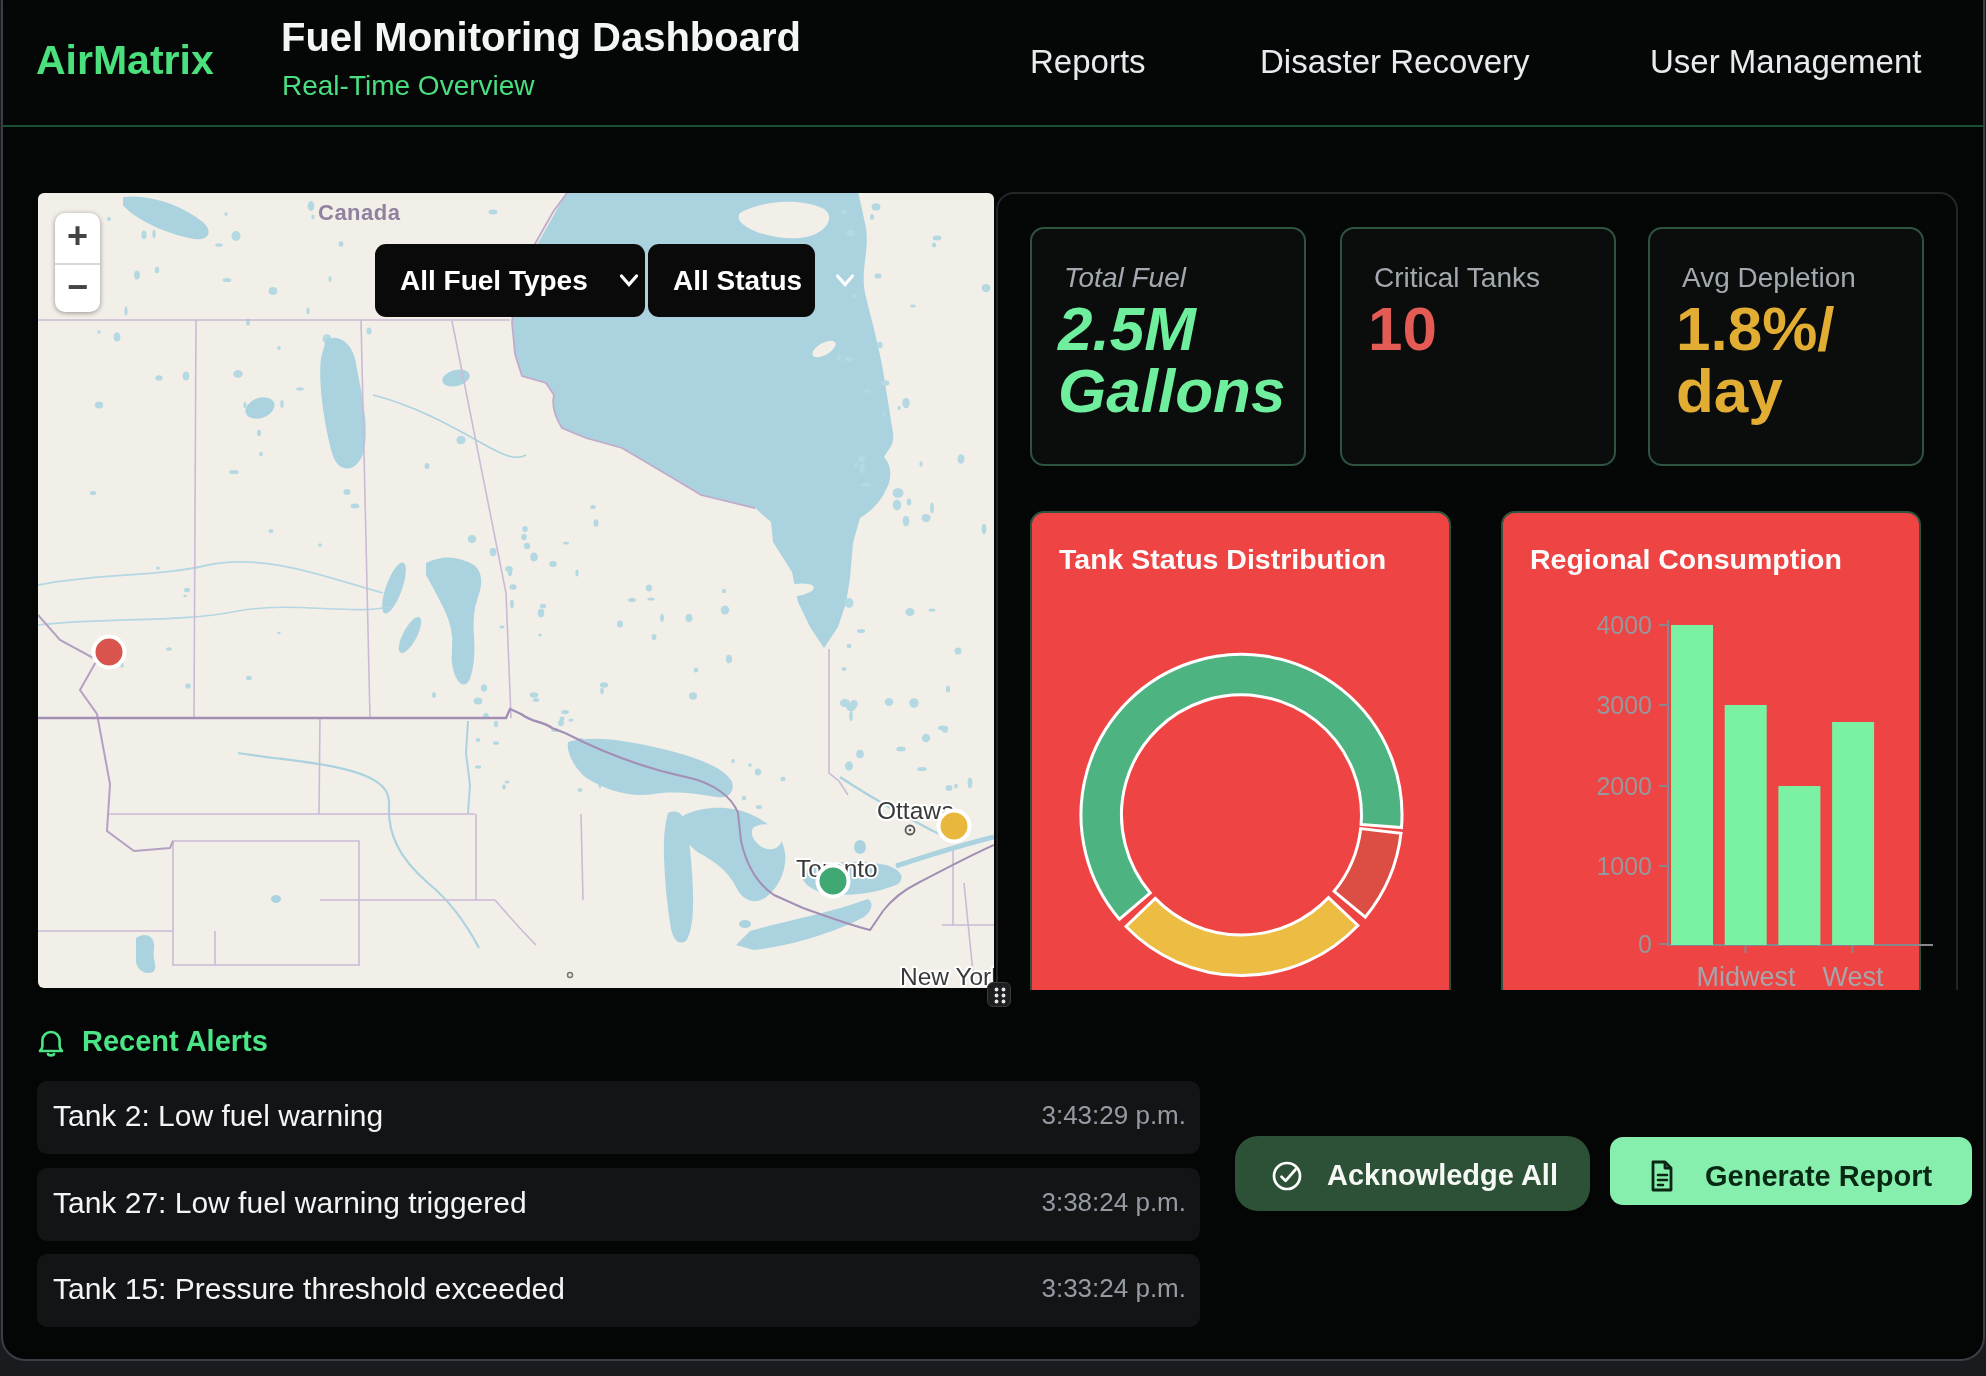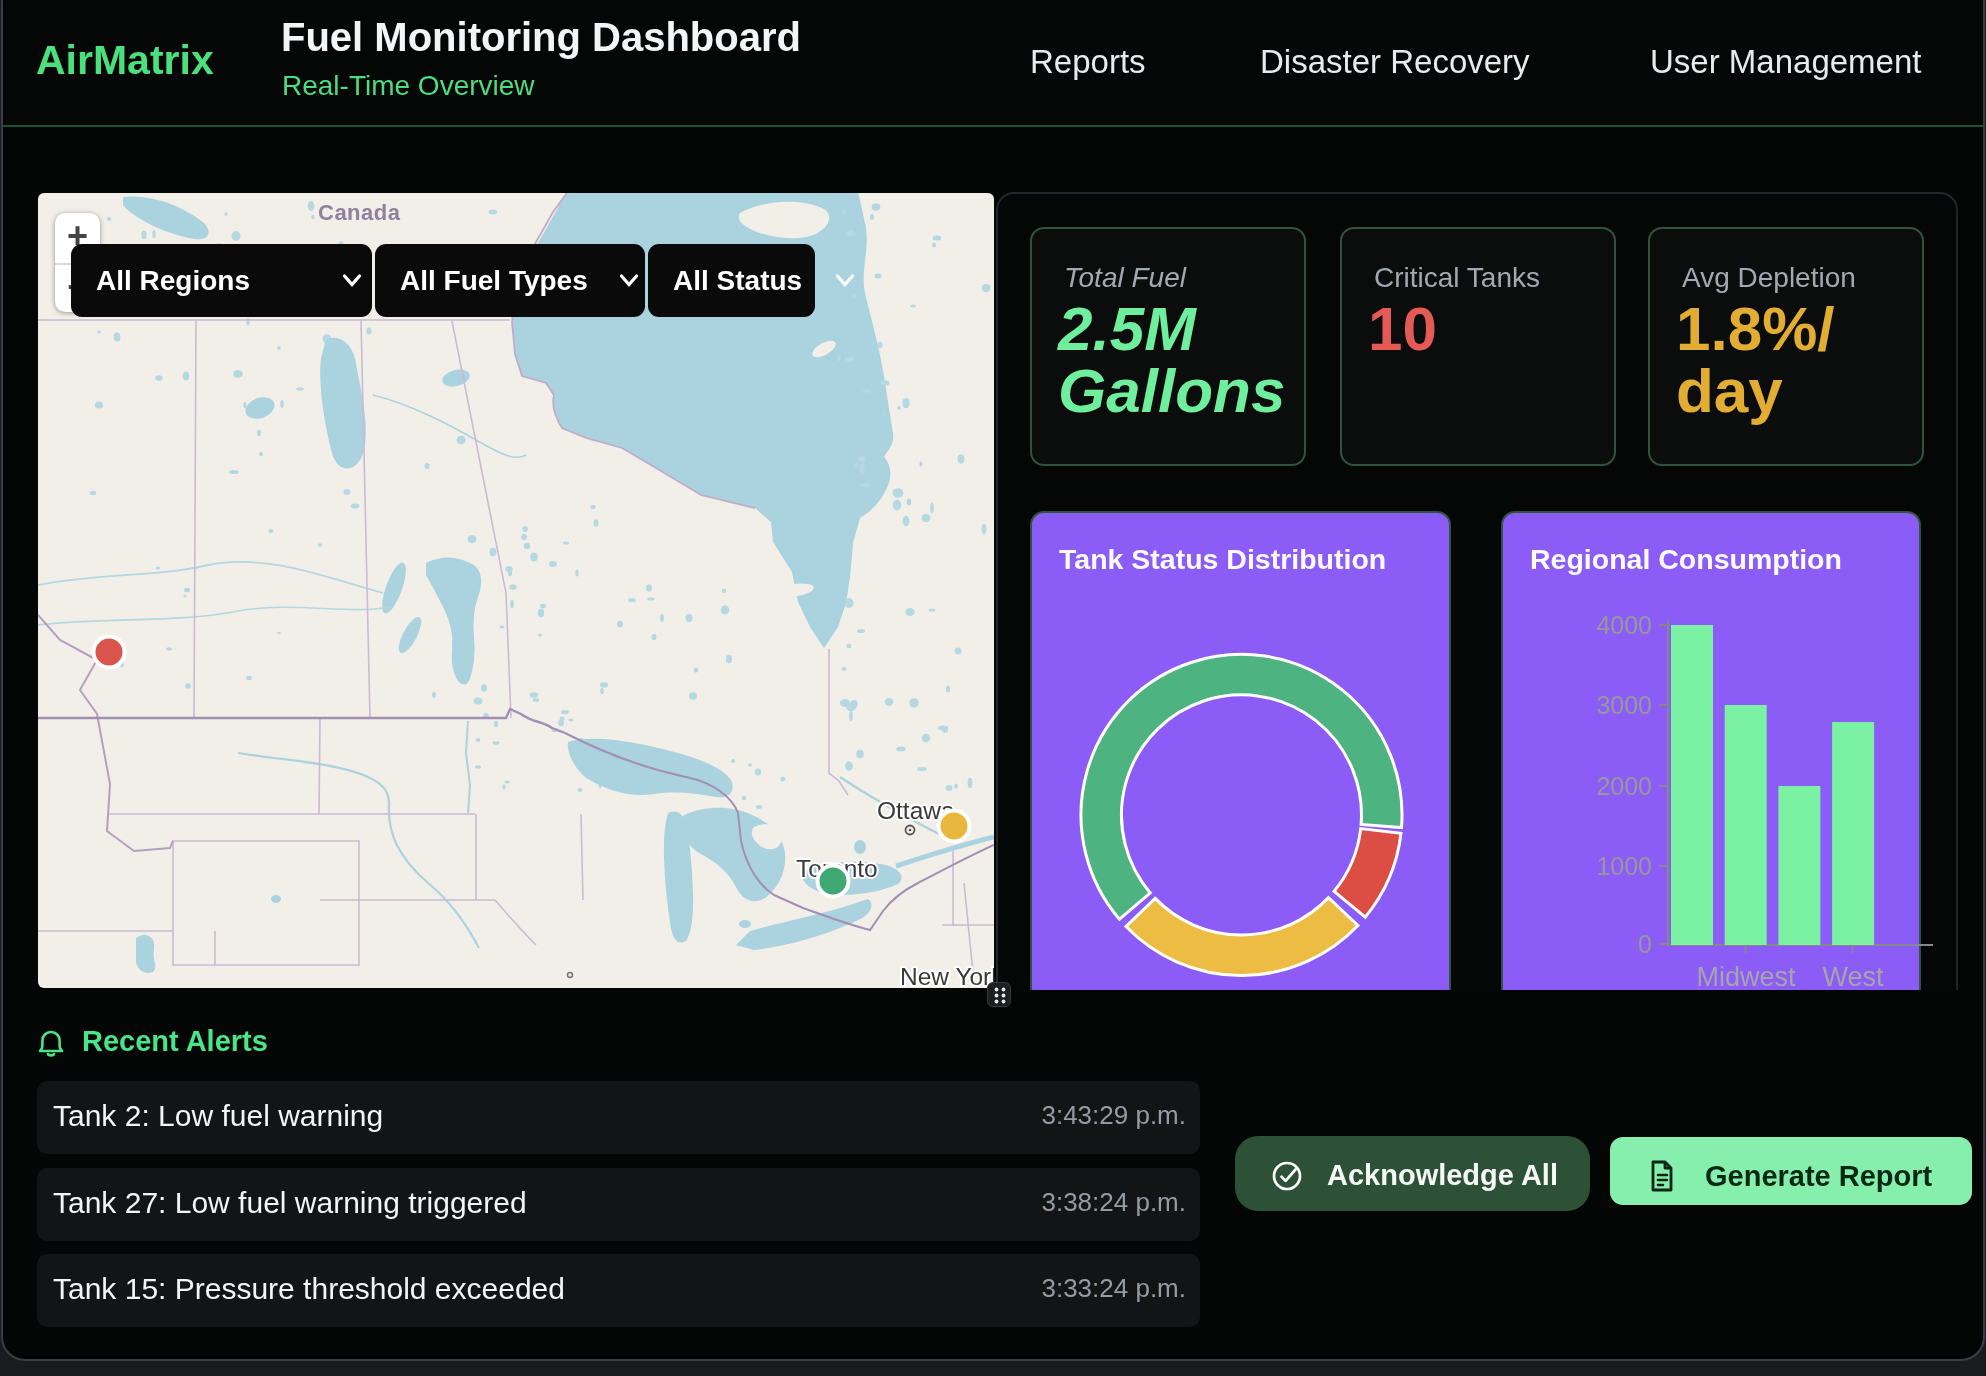--- a/index.html
+++ b/index.html
@@ -22,21 +22,21 @@
   #dd2 { left:372px; width:270px; }
   #dd3 { left:645px; width:167px; }
   #grip { position:absolute; left:984px; top:1010px; width:24px; height:25px; background:#1d1e1f; border-radius:6px; border:1px solid #3a3a3a;}
   
   #rpclip { position:absolute; left:993px; top:220px; width:968px; height:798px; overflow:hidden; }
   #rp { position:absolute; left:0; top:0; width:962px; height:870px; border:2px solid #232629; border-radius:18px; overflow:hidden; background:#050606;}
   .stat { position:absolute; top:33px; width:276px; height:239px; background:#0b0d0c; border:2px solid #2e5440; border-radius:14px; }
   .stat .lbl { position:absolute; left:32px; top:33px; font-size:28px; font-weight:500; color:#a3a9b0; }
   .stat .val { position:absolute; left:26px; top:69px; font-size:62px; font-weight:bold; line-height:62px; width:212px; }
   #st1 { left:32px;font-style:italic; } #st2 { left:342px; } #st3 { left:650px; }
-  .chcard { position:absolute; top:317px; height:560px; background:#8b5cf6; border:2px solid #2e5440; border-radius:14px; }
+  .chcard { position:absolute; top:317px; height:560px; background:#ef4444; border:2px solid #2e5440; border-radius:14px; }
   #chc1 { left:32px; width:421px; }
   #chc2 { left:503px; width:420px; }
   .chtitle { position:absolute; left:27px; top:30px; font-size:28.5px; font-weight:bold; color:#fbfbfb; }
   
   #alerts-h { position:absolute; left:79px; top:1053px; font-size:29px; font-weight:bold; color:#4ae586; }
   .arow { position:absolute; left:34px; width:1163px; height:73px; background:#121416; border-radius:10px; }
   .arow .t { position:absolute; left:16px; top:0; line-height:69px; font-size:30px; color:#f4f4f5; }
   .arow .tm { position:absolute; right:14px; top:0; line-height:69px; font-size:26px; color:#959ba3; }
   #btn-ack { position:absolute; left:1232px; top:1164px; width:355px; height:75px; background:#2c5137; border-radius:23px; }
   #btn-ack span { white-space:nowrap; position:absolute; left:92px; top:23px; font-size:29px; font-weight:bold; color:#f5f8f5; }
@@ -308,23 +308,20 @@
           <circle cx="916" cy="633" r="15.5" fill="#eab73e"></circle>
           <circle cx="795" cy="688" r="15.5" fill="#3fa873"></circle>
         </g>
       </svg>
     </div>
 
   <div class="zoomctl">
       <div class="plus">+</div>
       <div class="minus">−</div>
     </div>
-  <div class="dd" id="dd1">All Regions<svg style="left:270px" width="22" height="17" viewBox="0 0 22 17">
-        <path d="M3.5 4 L11 12.5 L18.5 4" fill="none" stroke="#fff" stroke-width="3.2" stroke-linecap="round"></path>
-      </svg></div>
   <div class="dd" id="dd2">All Fuel Types<svg style="left:243px" width="22" height="17" viewBox="0 0 22 17">
         <path d="M3.5 4 L11 12.5 L18.5 4" fill="none" stroke="#fff" stroke-width="3.2" stroke-linecap="round"></path>
       </svg></div>
   <div class="dd" id="dd3">All Status<svg style="left:186px" width="22" height="17" viewBox="0 0 22 17">
         <path d="M3.5 4 L11 12.5 L18.5 4" fill="none" stroke="#fff" stroke-width="3.2" stroke-linecap="round"></path>
       </svg></div>
 
   <div id="rpclip">
       <div id="rp">
     <div class="stat" id="st1">

